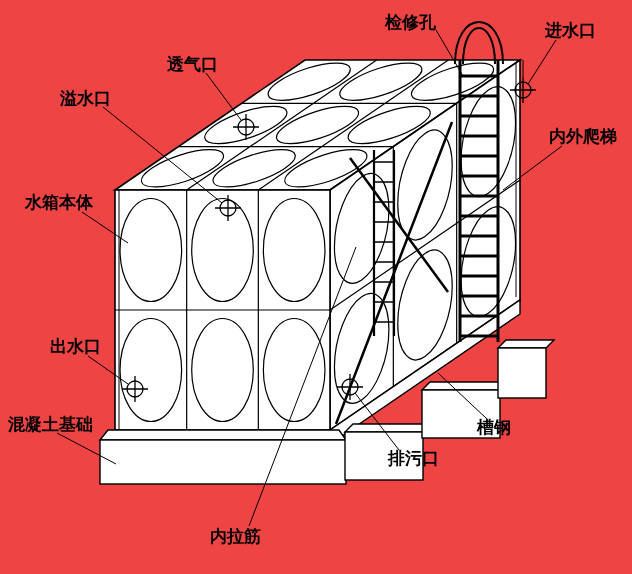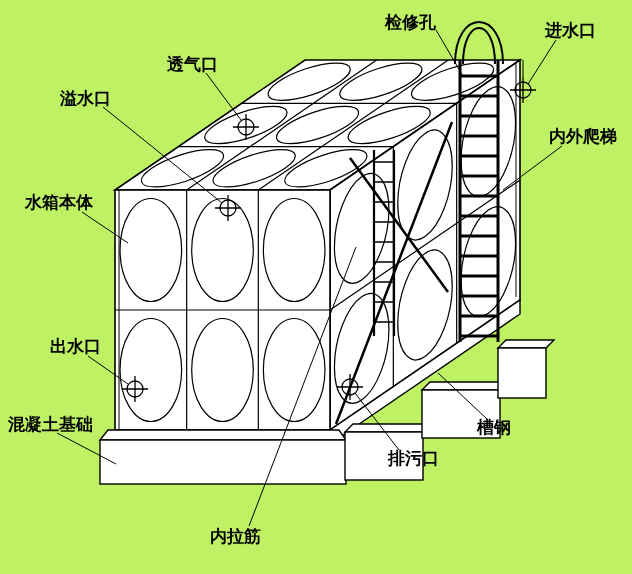--- a/index.html
+++ b/index.html
@@ -1,16 +1,16 @@
 <!DOCTYPE html>
 <html><head>
 <meta charset="utf-8">
 <style>
   html,body{margin:0;padding:0;background:#ffffff;}
-  .canvas{position:relative;width:632px;height:574px;background:#bef264;overflow:hidden;}
+  .canvas{position:relative;width:632px;height:574px;background:#ef4444;overflow:hidden;}
   svg{display:block;}
   .face{fill:#ffffff;stroke:#000;stroke-width:1.6;}
   .grid{fill:none;stroke:#000;stroke-width:1.2;}
   .thin{fill:none;stroke:#000;stroke-width:1;}
   .dome ellipse,.dome circle{fill:none;stroke:#000;stroke-width:1.2;}
   .block{fill:#ffffff;stroke:#000;stroke-width:1.4;}
   .bold{fill:none;stroke:#000;stroke-width:2.5;}
   .midbold{fill:none;stroke:#000;stroke-width:2.2;}
   .hoop{fill:none;stroke:#000;stroke-width:2;}
   .rail{fill:none;stroke:#000;stroke-width:3;}

